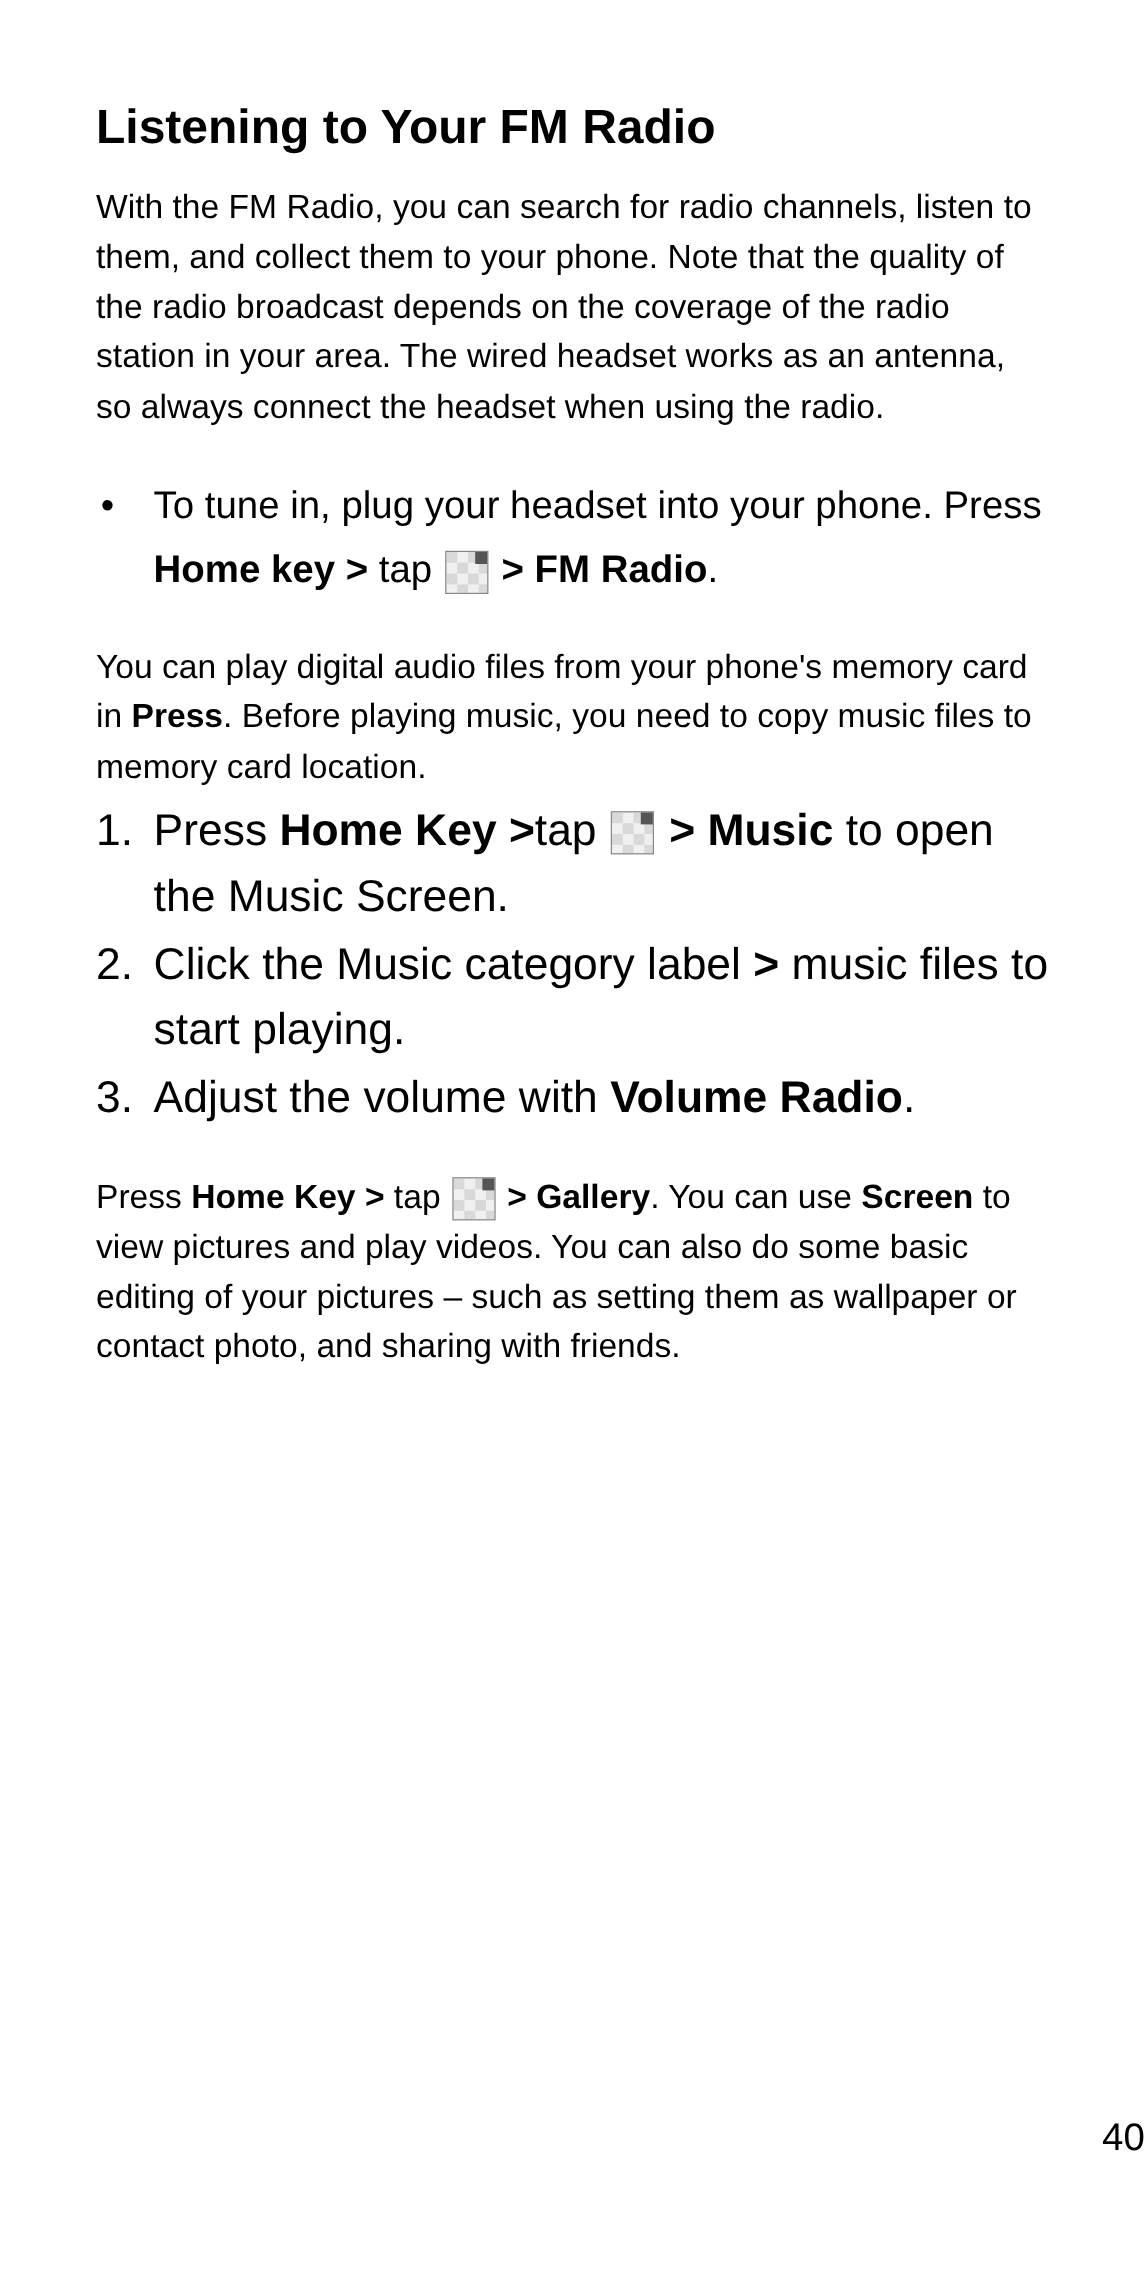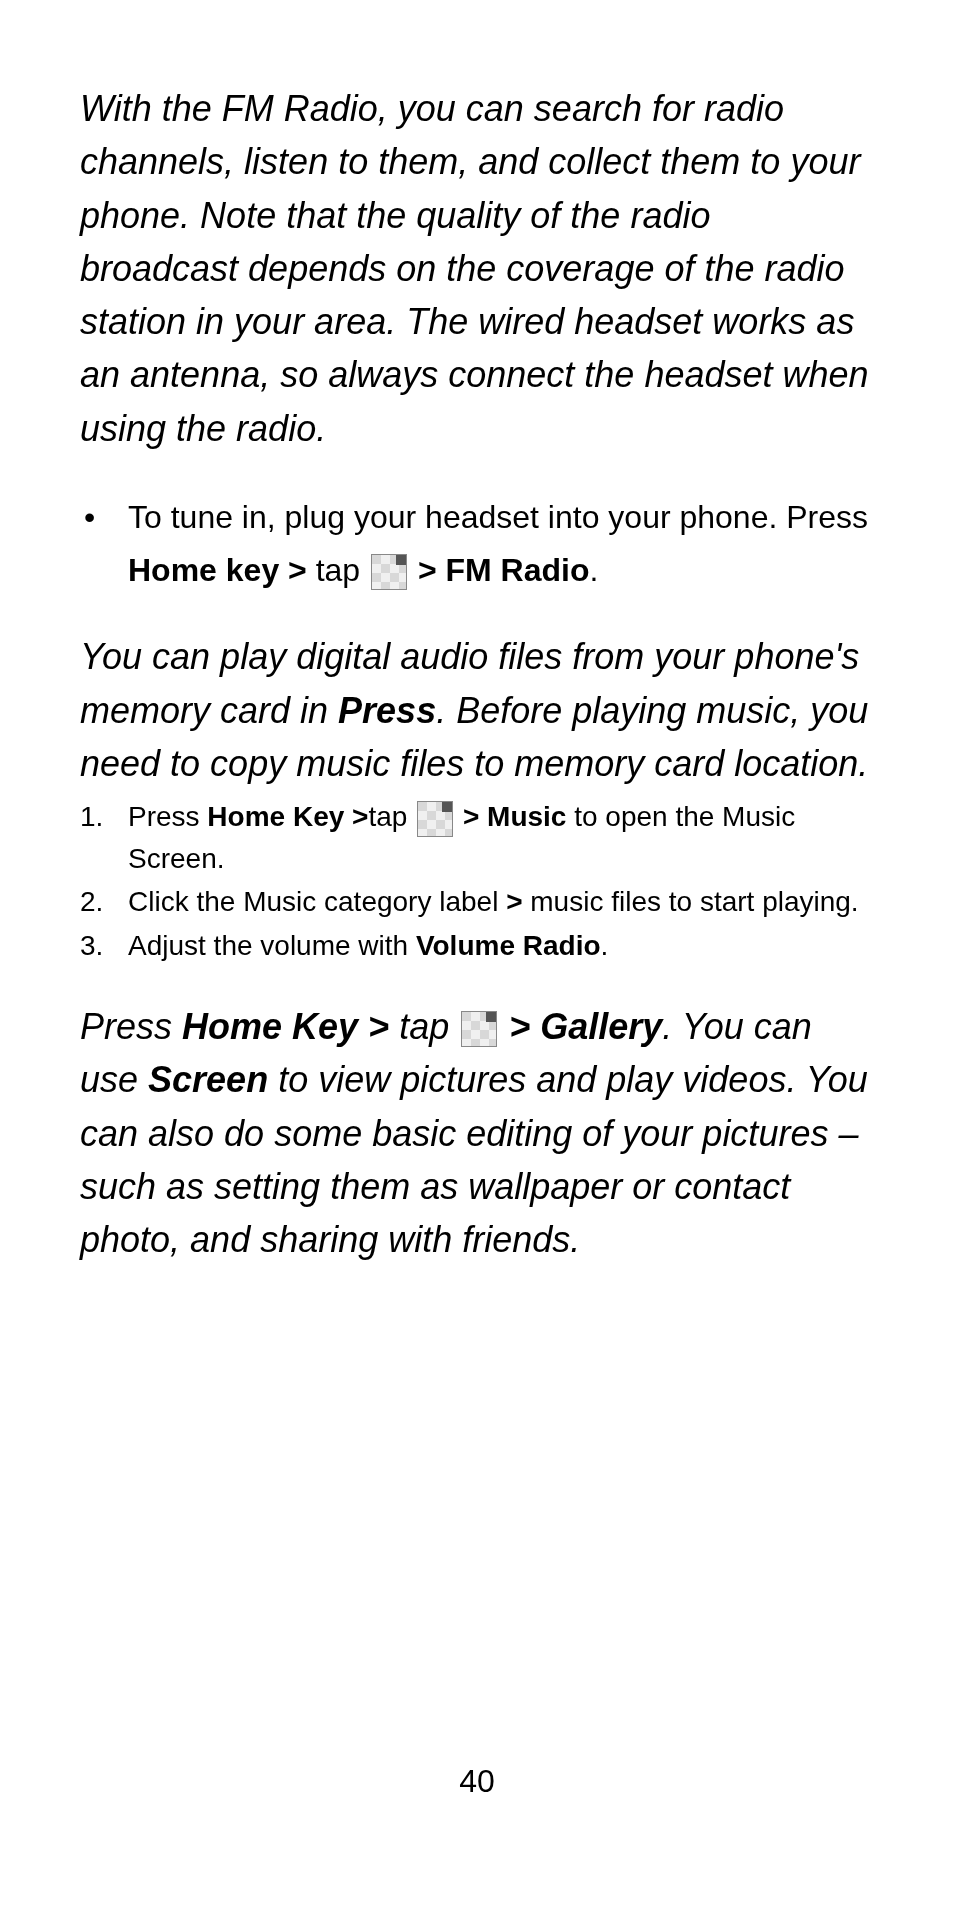--- a/index.html
+++ b/index.html
@@ -14,24 +14,23 @@
   .page {
     padding: 82px 80px 0 80px;
   }
   h2 {
     font-size: 40px;
     font-weight: bold;
     margin-bottom: 22px;
     line-height: 1.2;
   }
   .para {
-    font-size: 36px;
+    font-size: 28px;
     line-height: 1.48;
     margin-bottom: 6px;
-    font-style: italic;
   }
   .bold { font-weight: bold; }
   ul.bullet {
     list-style: none;
     margin-bottom: 28px;
     margin-top: 36px;
   }
   ul.bullet li {
     font-size: 32px;
     line-height: 1.65;
@@ -44,21 +43,21 @@
     left: 4px;
     top: 0;
     font-size: 32px;
   }
   ol.numbered {
     list-style: none;
     counter-reset: item;
     margin-bottom: 28px;
   }
   ol.numbered li {
-    font-size: 28px;
+    font-size: 37px;
     line-height: 1.48;
     padding-left: 48px;
     position: relative;
     counter-increment: item;
     margin-bottom: 2px;
   }
   ol.numbered li::before {
     content: counter(item) ".";
     position: absolute;
     left: 0;
@@ -85,30 +84,31 @@
     top: 0; right: 0;
     width: 10px; height: 10px;
     background: #555;
   }
   .section { margin-bottom: 34px; }
   .page-number {
     position: absolute;
     bottom: 108px;
     left: 0;
     width: 100%;
-    text-align: center;
+    text-align: right;
     font-size: 32px;
   }
 </style>
 </head>
 <body>
 
 <div class="page">
 
   <div class="section">
+    <h2>Listening to Your FM Radio</h2>
     <p class="para">With the FM Radio, you can search for radio channels, listen to them, and collect them to your phone. Note that the quality of the radio broadcast depends on the coverage of the radio station in your area. The wired headset works as an antenna, so always connect the headset when using the radio.</p>
     <ul class="bullet">
       <li>
         <span>To tune in, plug your headset into your phone. Press </span><span class="bold">Home key &gt; </span><span>tap </span><span class="app-icon"></span><span class="bold"> &gt; FM Radio</span><span>.</span>
       </li>
     </ul>
   </div>
 
   <div class="section">
     <p class="para">

